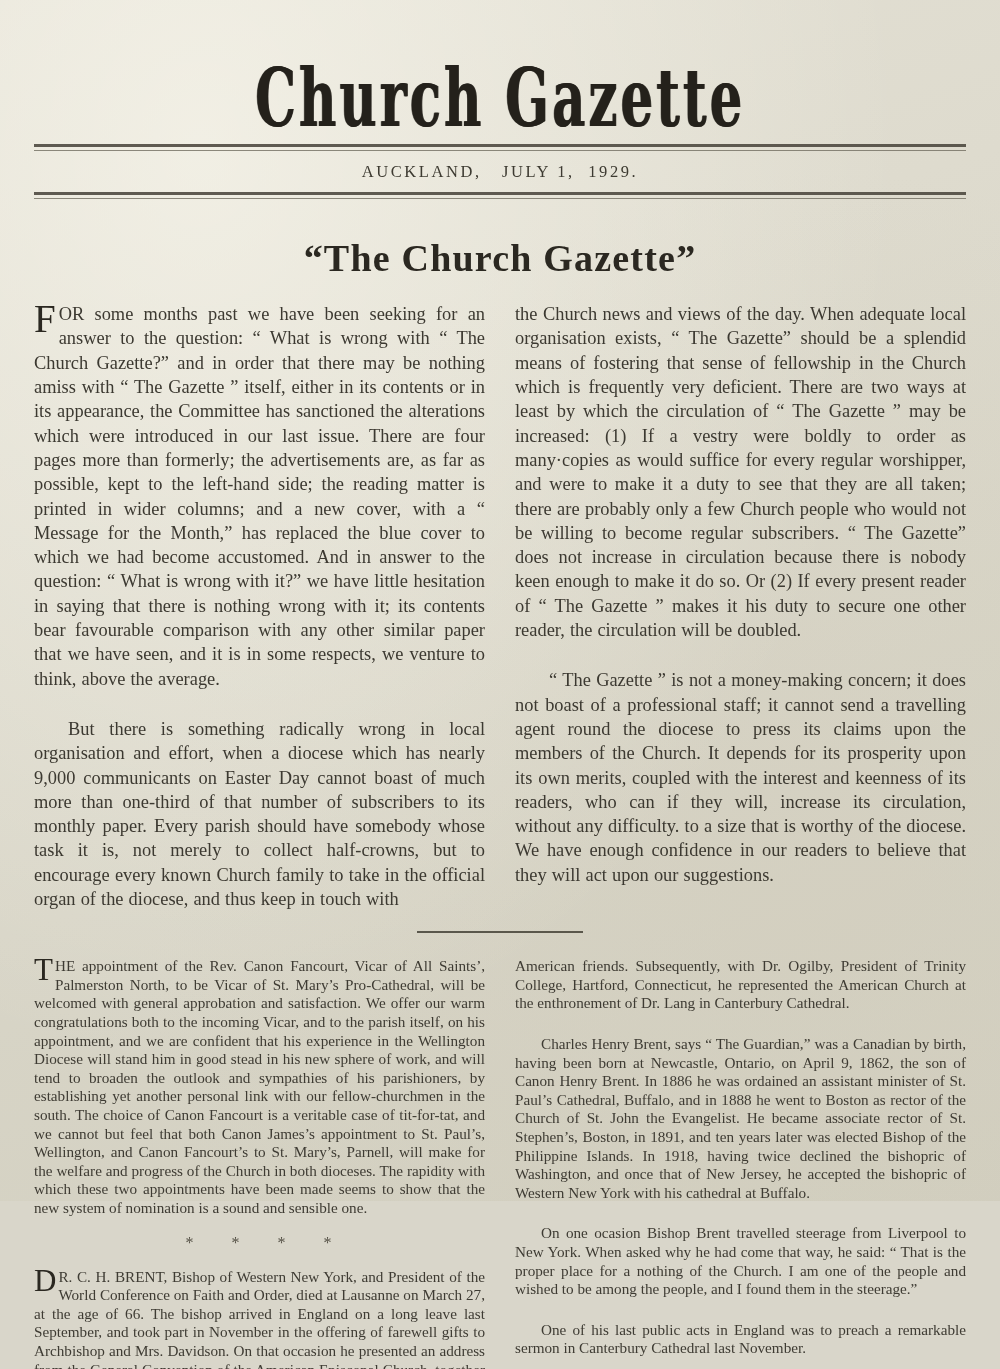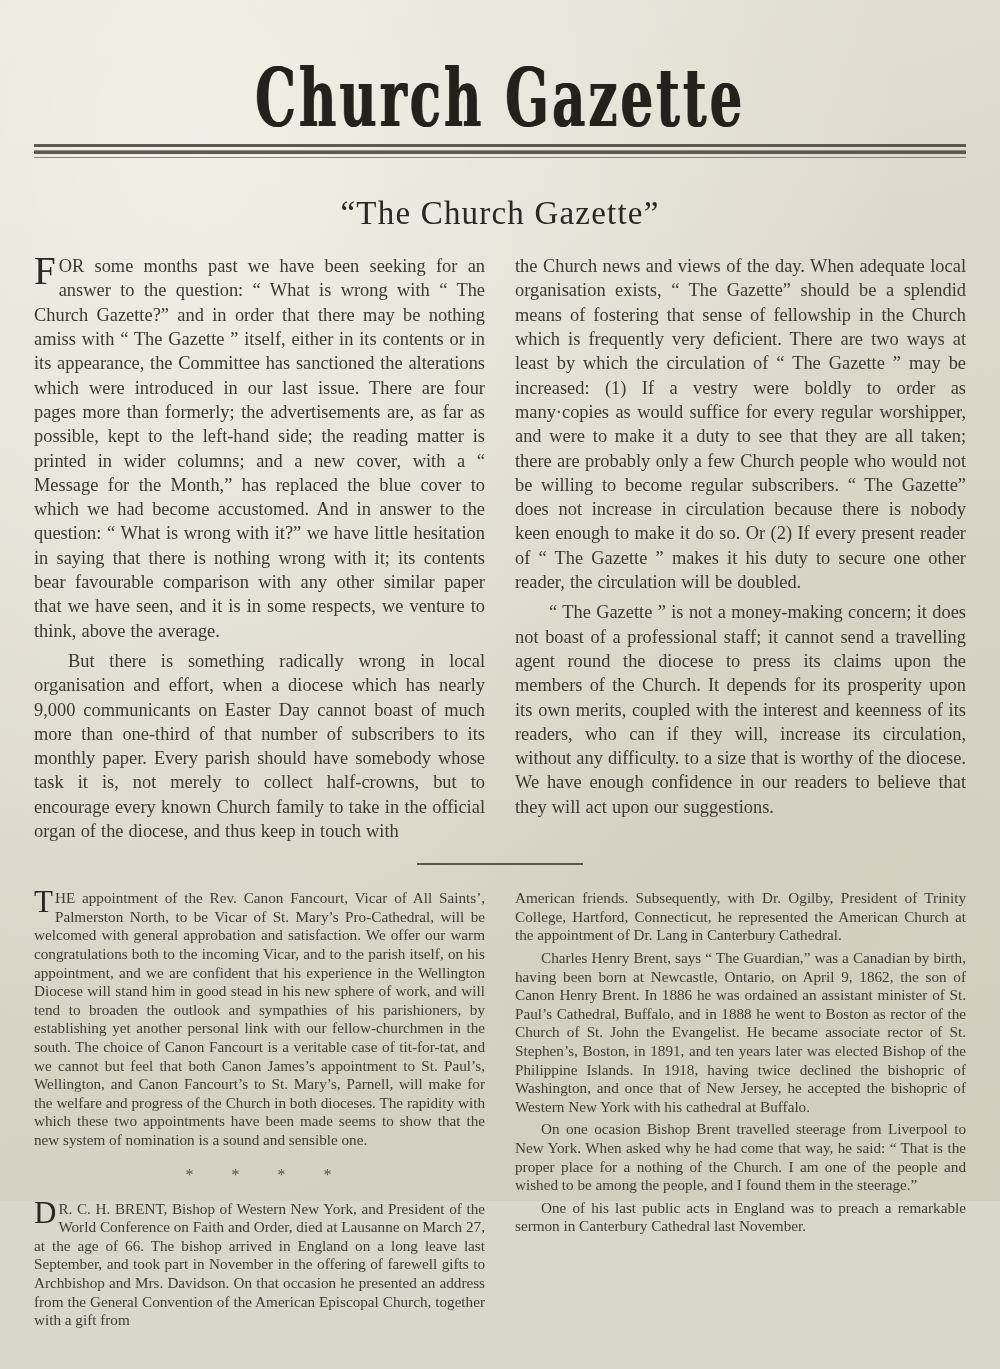--- a/index.html
+++ b/index.html
@@ -60,26 +60,26 @@
     text-align: center;
     font-size: 16.5px;
     letter-spacing: 2.6px;
     color: #3d3a31;
     padding: 11px 0 10px 0;
     white-space: pre;
   }
   
   .headline {
     text-align: center;
-    font-size: 33px;
+    font-size: 38px;
     letter-spacing: 1.2px;
     color: #2b2821;
     margin: 0;
     padding: 37px 0 22px 0;
-    font-weight: 400;
+    font-weight: 700;
   }
   
   .cols {
     display: flex;
     gap: 30px;
   }
   .col {
     flex: 1 1 0;
     min-width: 0;
   }
@@ -87,21 +87,21 @@
     margin: 0;
     font-size: 18.4px;
     line-height: 24.3px;
     text-align: justify;
     text-justify: inter-word;
     color: #3c3931;
     word-spacing: 0.5px;
   }
   .lead p + p {
     text-indent: 34px;
-    margin-top: 6px;
+    margin-top: 26px;
   }
   .lead p.first {
     text-indent: 0;
   }
   
   .dropcap-lead {
     float: left;
     font-size: 39px;
     line-height: 30px;
     padding: 2px 3px 0 0;
@@ -120,21 +120,21 @@
   .news p {
     margin: 0;
     font-size: 15.2px;
     line-height: 18.6px;
     text-align: justify;
     text-justify: inter-word;
     color: #3e3b33;
   }
   .news p + p {
     text-indent: 26px;
-    margin-top: 4px;
+    margin-top: 22px;
   }
   .news p.first {
     text-indent: 0;
   }
   .dropcap-news {
     float: left;
     font-size: 31px;
     line-height: 22px;
     padding: 2px 2px 0 0;
     color: #2b2821;
@@ -153,20 +153,21 @@
 
 <div class="page">
 
   <div class="masthead">
     <h1 class="masthead-title">Church Gazette</h1>
   </div>
 
   <div class="rule-thick"></div>
   <div class="rule-thin"></div>
 
+  <div class="dateline">AUCKLAND,   JULY 1,  1929.</div>
 
   <div class="rule-thick"></div>
   <div class="rule-thin"></div>
 
   <h2 class="headline">“The Church Gazette”</h2>
 
   <div class="cols lead">
 
     <div class="col">
       <p class="first"><span class="dropcap-lead">F</span><span>OR some months past we have been seeking for an answer to the question: “ What is wrong with “ The Church Gazette?” and in order that there may be nothing amiss with “ The Gazette ” itself, either in its contents or in its appearance, the Committee has sanctioned the alterations which were introduced in our last issue. There are four pages more than formerly; the advertisements are, as far as possible, kept to the left-hand side; the reading matter is printed in wider columns; and a new cover, with a “ Message for the Month,” has replaced the blue cover to which we had become accustomed.  And in answer to the question: “ What is wrong with it?” we have little hesitation in saying that there is nothing wrong with it; its contents bear favourable comparison with any other similar paper that we have seen, and it is in some respects, we  venture to think, above the average.</span></p>
@@ -192,21 +193,21 @@
 
       <div class="stars">*      *      *      *</div>
 
       <div class="news-block">
         <p class="first"><span class="dropcap-news">D</span><span>R. C. H. BRENT, Bishop of Western New York, and President of the World Conference on Faith and Order, died at Lausanne on March 27, at the age of 66.  The bishop arrived in England on a long leave last September, and took part in November in the offering of farewell gifts to Archbishop and Mrs. Davidson.  On that occasion  he presented an address from the General Convention of the American Episcopal Church, together with a  gift  from</span></p>
       </div>
 
     </div>
 
     <div class="col">
-      <p class="first">American friends.  Subsequently, with Dr. Ogilby, President of Trinity College, Hartford, Connecticut, he represented the American Church at the appointment of Dr. Lang in Canterbury Cathedral.</p>
+      <p class="first">American friends.  Subsequently, with Dr. Ogilby, President of Trinity College, Hartford, Connecticut, he represented the American Church at the enthronement of Dr. Lang in Canterbury Cathedral.</p>
       <p>Charles Henry Brent, says “ The Guardian,” was a Canadian by birth, having been born at Newcastle, Ontario, on April 9, 1862, the son of Canon Henry Brent.  In 1886 he was ordained an assistant minister of St. Paul’s Cathedral, Buffalo, and in 1888 he went to Boston as rector of the Church of St. John the Evangelist.  He became associate rector of St. Stephen’s, Boston, in 1891, and ten years later was elected Bishop of the Philippine Islands.  In 1918, having twice declined the bishopric of Washington, and once that of New Jersey, he accepted the bishopric of Western New York with his cathedral at Buffalo.</p>
       <p>On one ocasion Bishop Brent travelled steerage from Liverpool to New York.  When asked why he had come that way, he said: “ That is the proper place for a nothing of the Church.  I am one of the people and wished to be among the people, and I found them in the steerage.”</p>
       <p>One of his last public acts in England was to preach a remarkable sermon in Canterbury Cathedral last November.</p>
     </div>
 
   </div>
 
 </div>
 
 </body></html>

